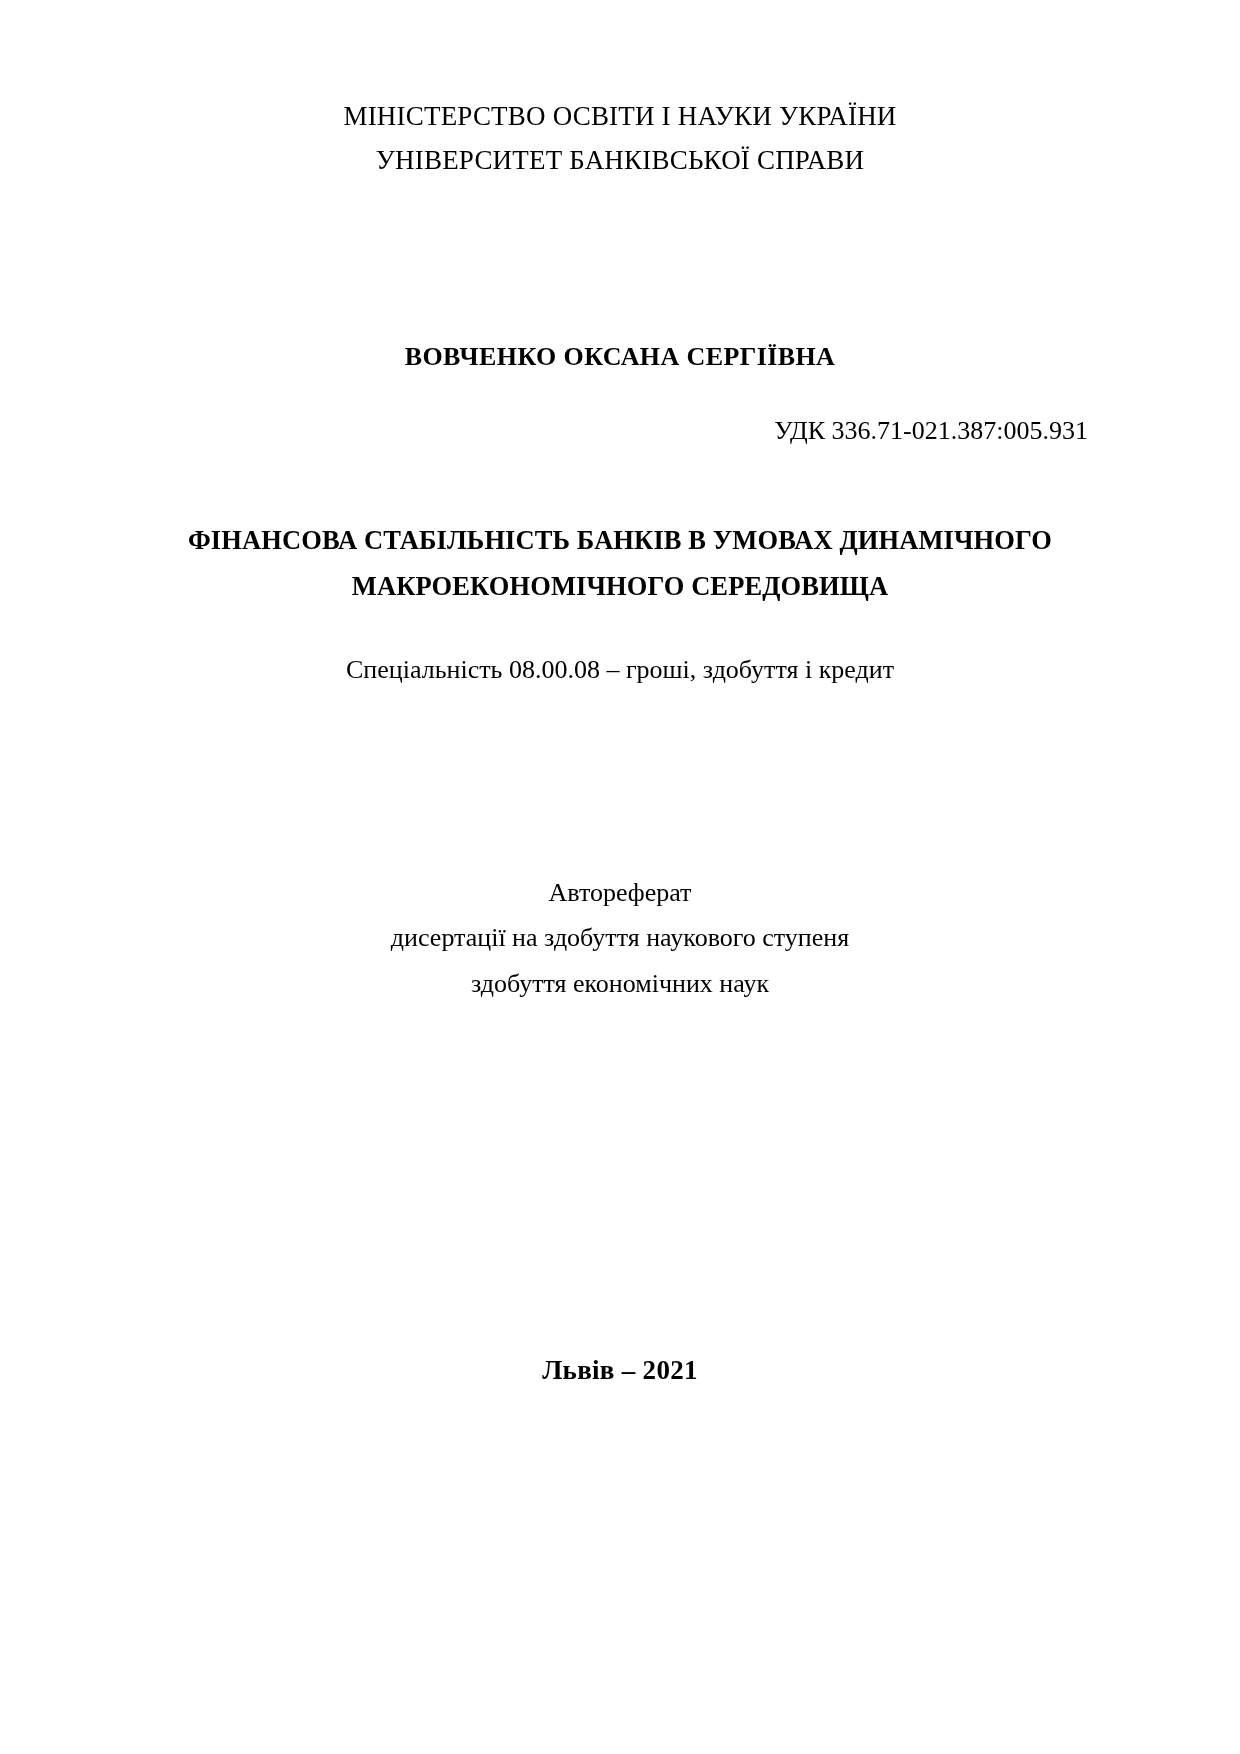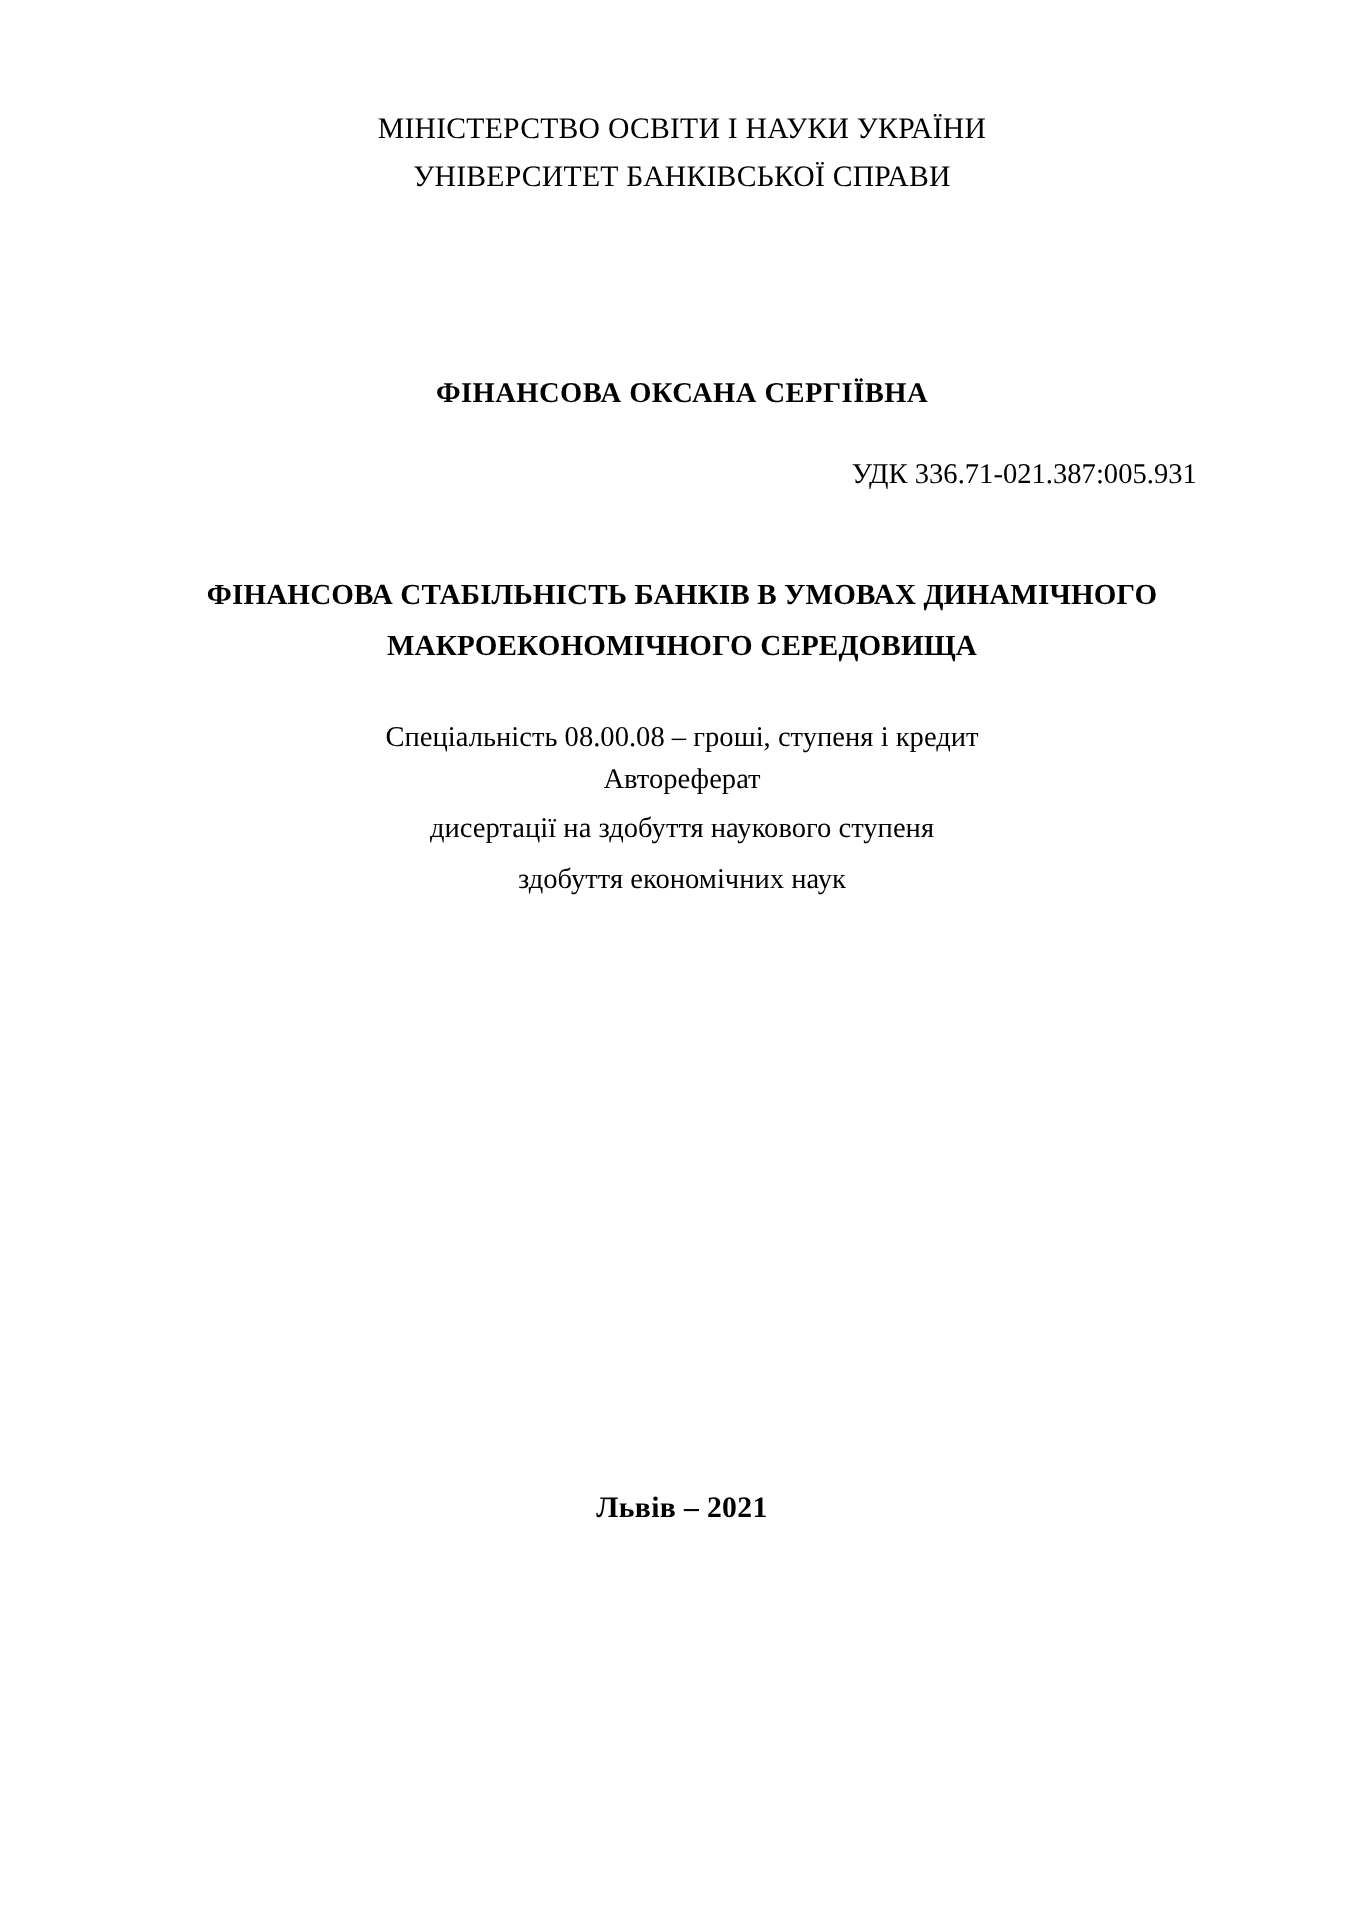--- a/index.html
+++ b/index.html
@@ -66,20 +66,21 @@
   }
   .speciality-block {
     text-align: center;
     margin-top: 45px;
   }
   .speciality-text {
     font-size: 26px;
   }
   .type-block {
     text-align: center;
+    margin-top: 185px;
   }
   .type-line {
     font-size: 26px;
     line-height: 1.75;
   }
   .city-block {
     position: absolute;
     left: 150px;
     right: 150px;
     top: 1355px;
@@ -97,34 +98,34 @@
 <div class="page">
 
   <div class="content">
 
     <div class="ministry-block">
       <div class="ministry-line">МІНІСТЕРСТВО ОСВІТИ І НАУКИ УКРАЇНИ</div>
       <div class="ministry-line">УНІВЕРСИТЕТ БАНКІВСЬКОЇ СПРАВИ</div>
     </div>
 
     <div class="author-block">
-      <div class="author-name">ФІНАНСОВА ОКСАНА СЕРГІЇВНА</div>
+      <div class="author-name">ВОВЧЕНКО ОКСАНА СЕРГІЇВНА</div>
     </div>
 
     <div class="udc-block">
       <div class="udc-text">УДК 336.71-021.387:005.931</div>
     </div>
 
     <div class="title-block">
       <div class="title-line">ФІНАНСОВА СТАБІЛЬНІСТЬ БАНКІВ В УМОВАХ ДИНАМІЧНОГО</div>
       <div class="title-line">МАКРОЕКОНОМІЧНОГО СЕРЕДОВИЩА</div>
     </div>
 
     <div class="speciality-block">
-      <div class="speciality-text">Спеціальність 08.00.08 – гроші, ступеня і кредит</div>
+      <div class="speciality-text">Спеціальність 08.00.08 – гроші, здобуття і кредит</div>
     </div>
 
     <div class="type-block">
       <div class="type-line">Автореферат</div>
       <div class="type-line">дисертації на здобуття наукового ступеня</div>
       <div class="type-line">здобуття економічних наук</div>
     </div>
 
   </div>
 

